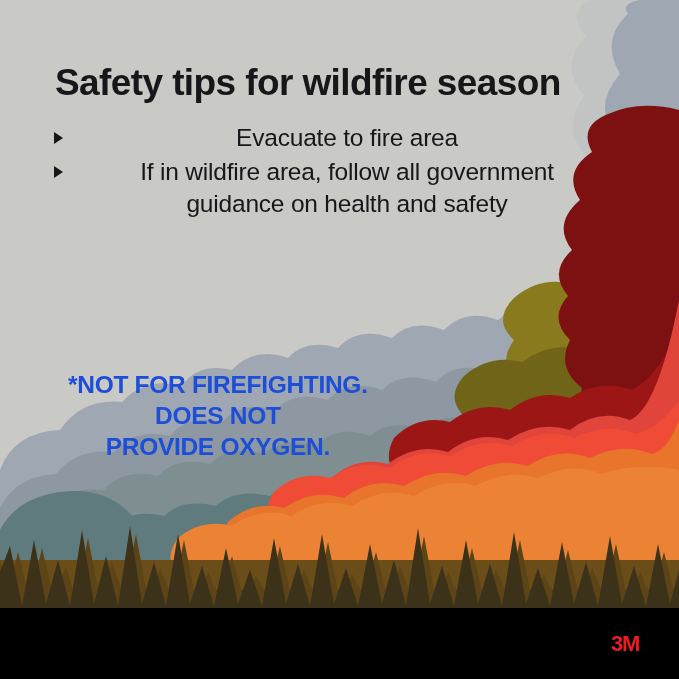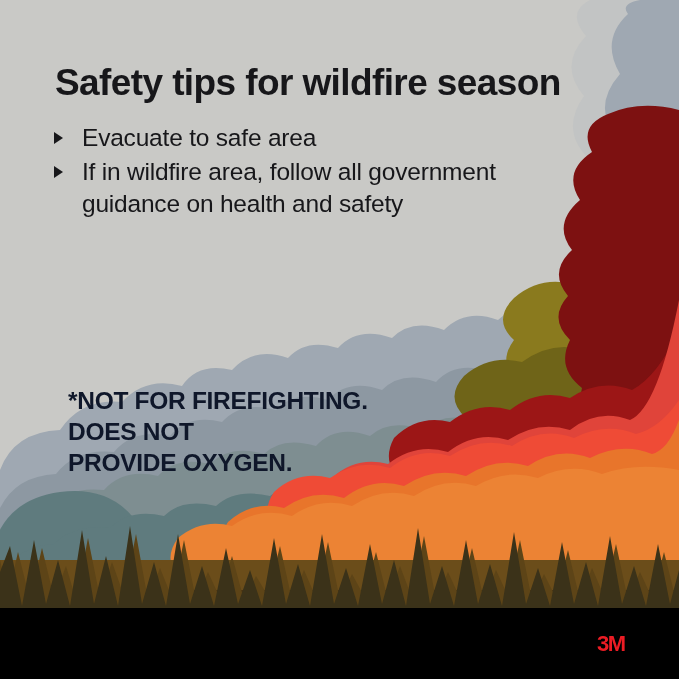--- a/index.html
+++ b/index.html
@@ -27,20 +27,21 @@
 
   
   #content {
     position: absolute;
     left: 0;
     top: 0;
     width: 679px;
     height: 551px;
     z-index: 5;
     pointer-events: none;
+    text-align: center;
   }
   #content > * { pointer-events: auto; }
 
   .title {
     position: absolute;
     left: 55px;
     top: 62px;
     font-size: 37px;
     font-weight: bold;
     color: #17171a;
@@ -79,27 +80,26 @@
   }
   .bullet-text {
     display: block;
     white-space: pre-line;
   }
 
   .warning {
     position: absolute;
     left: 68px;
     top: 369px;
-    color: #0f172a;
+    color: #1d4ed8;
     font-size: 24.5px;
     font-weight: bold;
     line-height: 31px;
     letter-spacing: -0.3px;
     white-space: pre-line;
-    margin-top: 16px;
   }
 
   
   .logo {
     position: absolute;
     left: 597px;
     top: 627px;
     width: 56px;
     height: 34px;
     color: #ec1c24;
@@ -224,21 +224,21 @@
     </g>
   </svg>
 
   <div id="content">
 
     <div class="title">Safety tips for wildfire season</div>
 
     <ul class="bullets">
       <li class="bullet">
         <span class="bullet-marker"></span>
-        <span class="bullet-text">Evacuate to safe area</span>
+        <span class="bullet-text">Evacuate to fire area</span>
       </li>
       <li class="bullet">
         <span class="bullet-marker"></span>
         <span class="bullet-text">If in wildfire area, follow all government
 guidance on health and safety</span>
       </li>
     </ul>
 
     <div class="warning">*NOT FOR FIREFIGHTING.
 DOES NOT

